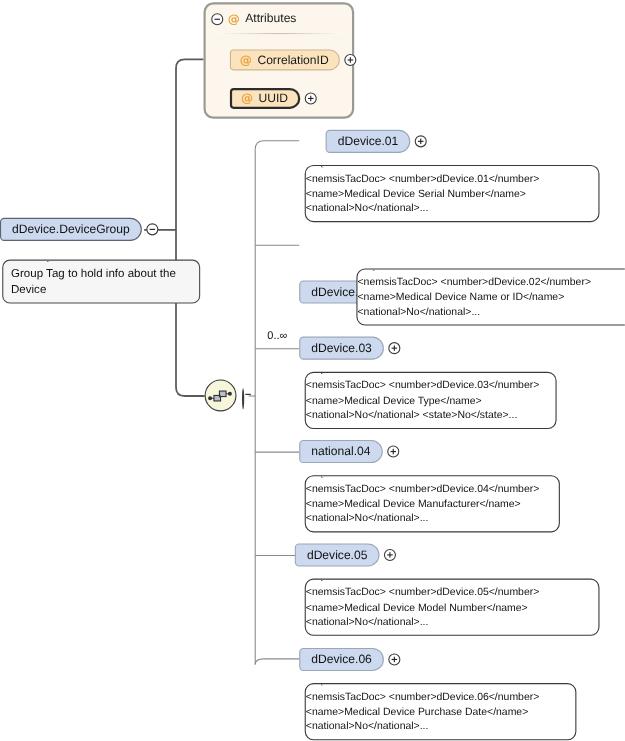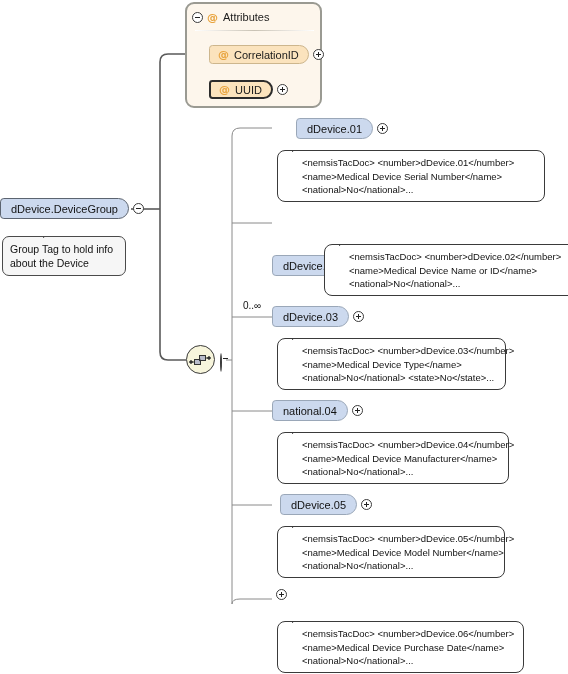--- a/index.html
+++ b/index.html
@@ -173,21 +173,21 @@
     transform-origin: left top;
   }
 
   
   .doc {
     position: absolute;
     background: #ffffff;
     border: 1px solid #3a3a3a;
     border-radius: 8px;
     box-sizing: border-box;
-    padding: 5px 8px 4px 24px;
+    padding: 5px 8px 4px 0;
     font-size: 9.5px;
     line-height: 13.5px;
     color: #111;
     white-space: nowrap;
   }
   .doc .tail {
     position: absolute;
     top: -7px;
     left: 14px;
     width: 17px;
@@ -280,21 +280,21 @@
     </div>
   </div>
 
   
   <div class="node" style="left:0; top:198px;">
     <span class="node-box group">dDevice.DeviceGroup</span>
     <span class="circ circ-gap"></span>
   </div>
 
   
-  <div class="bubble" style="left:2px; top:236px; width:124px;">
+  <div class="bubble" style="left:2px; top:236px; width:180px;">
     <span class="tail" style="left:40px;"></span>
     <span>Group Tag to hold info about the Device</span>
   </div>
 
   
   <div class="seq">
     <svg width="27" height="27" viewBox="0 0 27 27">
       <g stroke="#333" stroke-width="1" fill="#b9bccb">
         <rect x="7.5" y="13.5" width="6" height="5"></rect>
         <rect x="12.5" y="9.5" width="6" height="5"></rect>
@@ -355,33 +355,34 @@
     <span class="circ plus circ-gap"></span>
   </div>
   <div class="doc" style="left:277px; top:432px; width:232px;">
     <span class="tail"></span>
     <div>&lt;nemsisTacDoc&gt; &lt;number&gt;dDevice.04&lt;/number&gt;</div>
     <div>&lt;name&gt;Medical Device Manufacturer&lt;/name&gt;</div>
     <div>&lt;national&gt;No&lt;/national&gt;...</div>
   </div>
 
   
-  <div class="node" style="left:280px; top:494px;justify-content:center;">
+  <div class="node" style="left:268px; top:494px;justify-content:center;">
     <span class="node-box">dDevice.05</span>
     <span class="circ plus circ-gap"></span>
   </div>
-  <div class="doc" style="left:277px; top:526px; width:228px;">
+  <div class="doc" style="left:277px; top:526px; width:268px;">
     <span class="tail"></span>
     <div>&lt;nemsisTacDoc&gt; &lt;number&gt;dDevice.05&lt;/number&gt;</div>
     <div>&lt;name&gt;Medical Device Model Number&lt;/name&gt;</div>
     <div>&lt;national&gt;No&lt;/national&gt;...</div>
   </div>
 
   
   <div class="node" style="left:272px; top:589px;">
+    <span class="node-box">dDevice.06</span>
     <span class="circ plus circ-gap"></span>
   </div>
   <div class="doc" style="left:277px; top:621px; width:247px;">
     <span class="tail"></span>
     <div>&lt;nemsisTacDoc&gt; &lt;number&gt;dDevice.06&lt;/number&gt;</div>
     <div>&lt;name&gt;Medical Device Purchase Date&lt;/name&gt;</div>
     <div>&lt;national&gt;No&lt;/national&gt;...</div>
   </div>
 
 </div>

